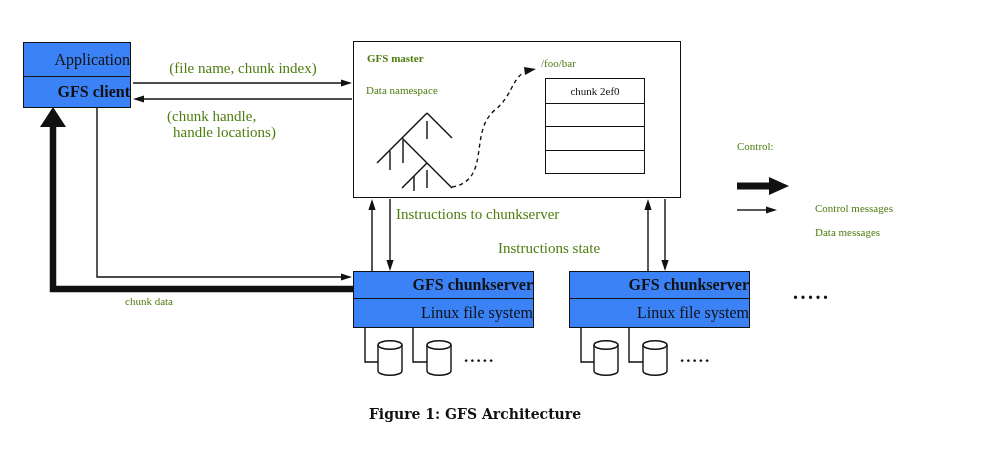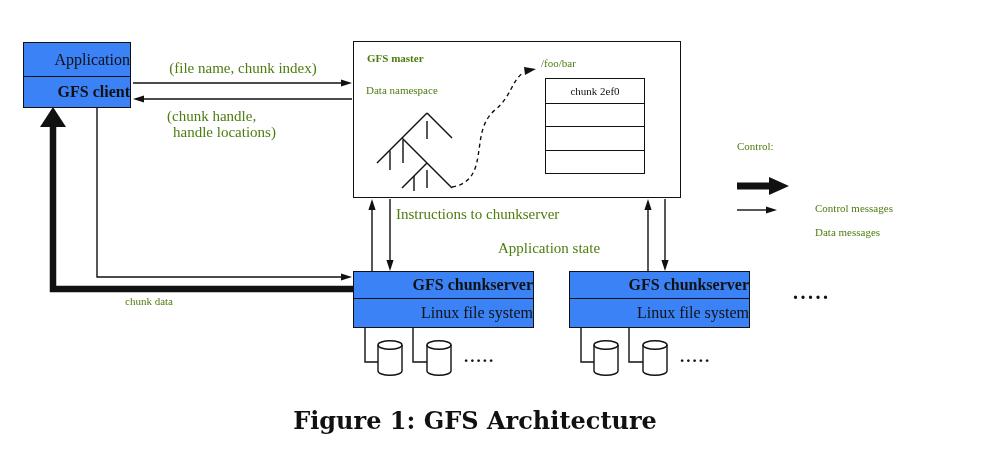--- a/index.html
+++ b/index.html
@@ -14,21 +14,21 @@
   .cellbox{position:absolute;display:flex;flex-direction:column;box-sizing:border-box;}
   .cell{display:flex;align-items:center;justify-content:flex-end;border:1.5px solid #111;box-sizing:border-box;font-size:16px;background:#3b82f6;}
   .cell + .cell{border-top:none;}
   .chunk-table{position:absolute;left:545px;top:78px;width:100px;border:1.4px solid #111;box-sizing:border-box;background:#fff;}
   .chunk-row{height:23.5px;box-sizing:border-box;display:flex;align-items:center;justify-content:center;font-size:11px;}
   .chunk-row + .chunk-row{border-top:1.4px solid #111;}
   .dots{position:absolute;font-weight:bold;letter-spacing:2px;white-space:nowrap;}
   .dots.small{font-size:17px;}
   .dots.large{font-size:20px;letter-spacing:2.5px;}
   .caption{position:absolute;left:0;top:406px;width:950px;text-align:center;
-    font-family:"DejaVu Serif", serif;font-weight:bold;font-size:24px;}
+    font-family:"DejaVu Serif", serif;font-weight:bold;font-size:14px;}
   svg{position:absolute;left:0;top:0;}
 </style>
 </head>
 <body>
 
 <div id="stage">
 
   <svg width="1004" height="451" viewBox="0 0 1004 451">
     <g stroke="#111" stroke-width="1.4" fill="none">
 
@@ -161,21 +161,21 @@
     </div>
     <div class="cell" style="height:29px;">
       <span>Linux file system</span>
     </div>
   </div>
 
   <div class="lbl" style="left:137px;top:60px;width:212px;text-align:center;">(file name, chunk index)</div>
   <div class="lbl" style="left:167px;top:108px;">(chunk handle,</div>
   <div class="lbl" style="left:173px;top:124px;">handle locations)</div>
   <div class="lbl" style="left:396px;top:206px;">Instructions to chunkserver</div>
-  <div class="lbl" style="left:498px;top:240px;">Application state</div>
+  <div class="lbl" style="left:498px;top:240px;">Instructions state</div>
   <div class="lbl big" style="left:125px;top:295px;">chunk data</div>
 
   <div class="lbl big" style="left:737px;top:140px;">Control:</div>
   <div class="lbl big" style="left:815px;top:178px;margin-top:48px;">Data messages</div>
   <div class="lbl big" style="left:815px;top:202px;">Control messages</div>
 
   <div class="dots small" style="left:464px;top:347px;">.....</div>
   <div class="dots small" style="left:680px;top:347px;">.....</div>
   <div class="dots large" style="left:793px;top:281px;">.....</div>
 

